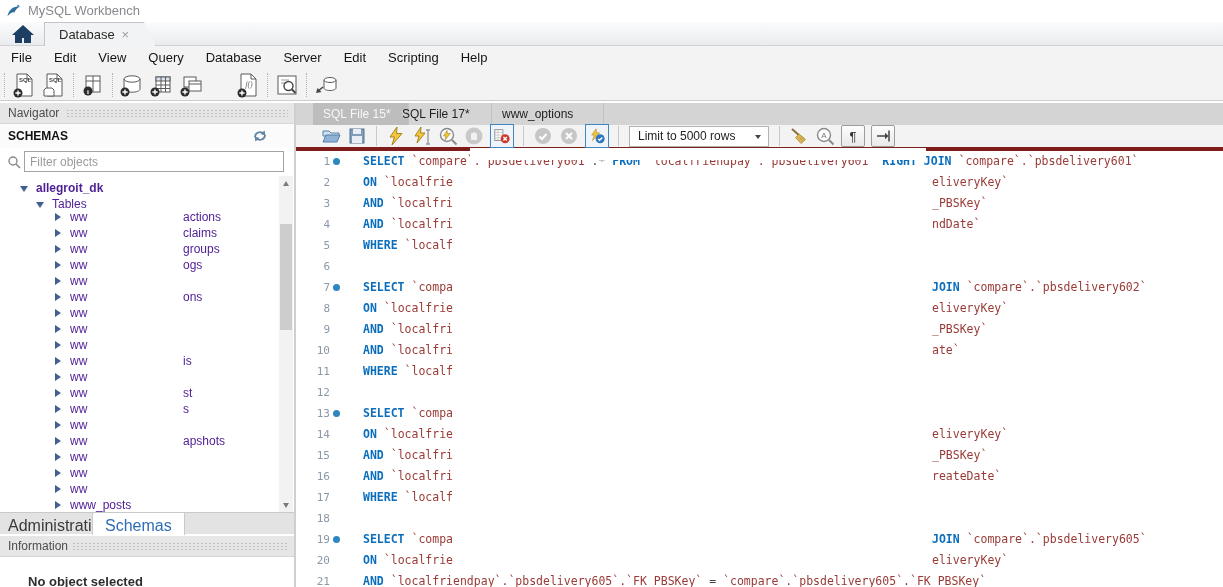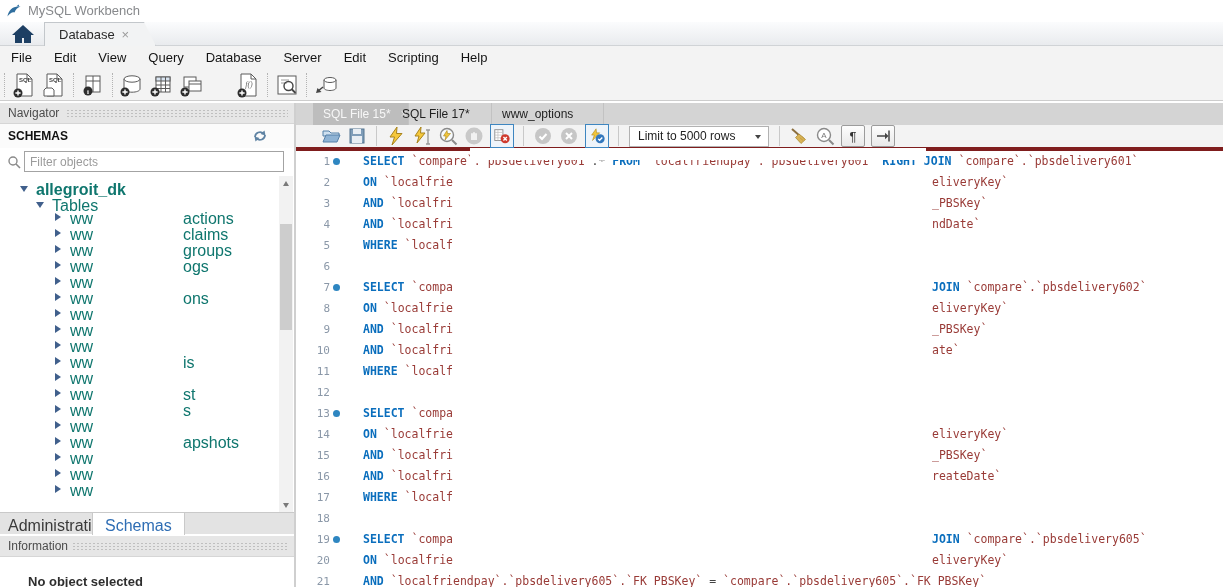--- a/index.html
+++ b/index.html
@@ -46,21 +46,21 @@
   .schemas-row .sh-label { position:absolute; left:8px; top:5px; font-size:12px; font-weight:bold; color:#111; }
   .schemas-row .refresh { position:absolute; left:252px; top:4px; width:16px; height:16px; }
   .filter-row { position:absolute; left:0; top:45px; width:294px; height:28px; }
   .filter-row .mag { position:absolute; left:7px; top:7px; width:14px; height:14px; }
   .filter-input { position:absolute; left:24px; top:3px; width:260px; height:21px;
                   border:1px solid #a3a3a3; font-size:12px; color:#333; padding:0 5px;
                   font-family:"Liberation Sans",sans-serif; }
   .filter-input::placeholder { color:#9b9b9b; }
 
   .tree { position:absolute; left:0; top:73px; width:294px; height:336px; overflow:hidden; }
-  .tree-row { position:absolute; left:0; width:277px; height:16px; font-size:16px; color:#0f766e; }
+  .tree-row { position:absolute; left:0; width:277px; height:16px; font-size:12px; color:#4c1d95; }
   .tri-d { position:absolute; width:0; height:0; border-top:6px solid #41608c;
            border-left:4px solid transparent; border-right:4px solid transparent; top:6px; }
   .tri-r { position:absolute; width:0; height:0; border-left:6px solid #41608c;
            border-top:4px solid transparent; border-bottom:4px solid transparent; top:4px; }
   .t-label { position:absolute; top:1px; white-space:nowrap; }
 
   .nav-scroll { position:absolute; left:279px; top:73px; width:14px; height:336px; background:#f2f2f2; }
   .ns-btn { position:absolute; left:0; width:14px; height:14px; }
   .ns-up { top:0; } .ns-dn { bottom:0; }
   .ns-arrow-up { position:absolute; left:4px; top:5px; width:0; height:0;
@@ -318,20 +318,24 @@
           <span class="tri-r" style="left: 55px;"></span>
           <span class="t-label" style="left:70px">ww</span>
         </div>
         <div class="tree-row" style="top: 289px;">
           <span class="tri-r" style="left: 55px;"></span>
           <span class="t-label" style="left:70px">ww</span>
         </div>
         <div class="tree-row" style="top: 305px;">
           <span class="tri-r" style="left: 55px;"></span>
           <span class="t-label" style="left:70px">ww</span>
+        </div>
+        <div class="tree-row" style="top: 321px;">
+          <span class="tri-r" style="left: 55px;"></span>
+          <span class="t-label" style="left:70px">www_posts</span>
         </div>
       </div>
     <div class="nav-scroll">
       <span class="ns-btn ns-up">
           <span class="ns-arrow-up"></span>
         </span>
       <span class="ns-thumb"></span>
       <span class="ns-btn ns-dn">
           <span class="ns-arrow-dn"></span>
         </span>

